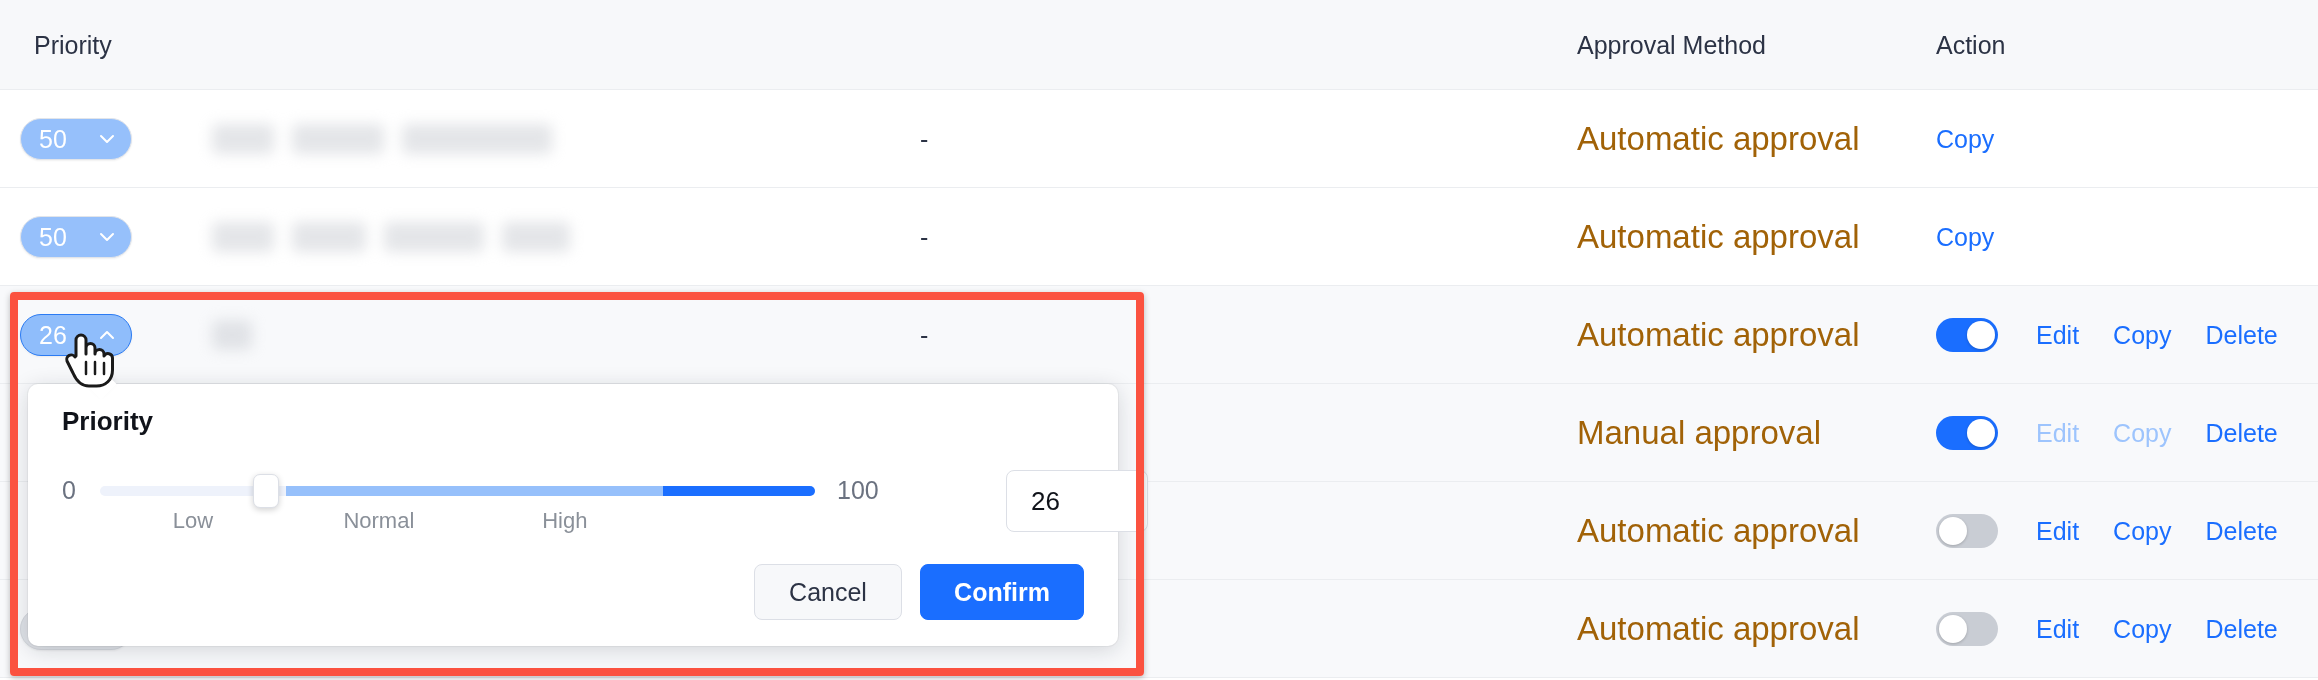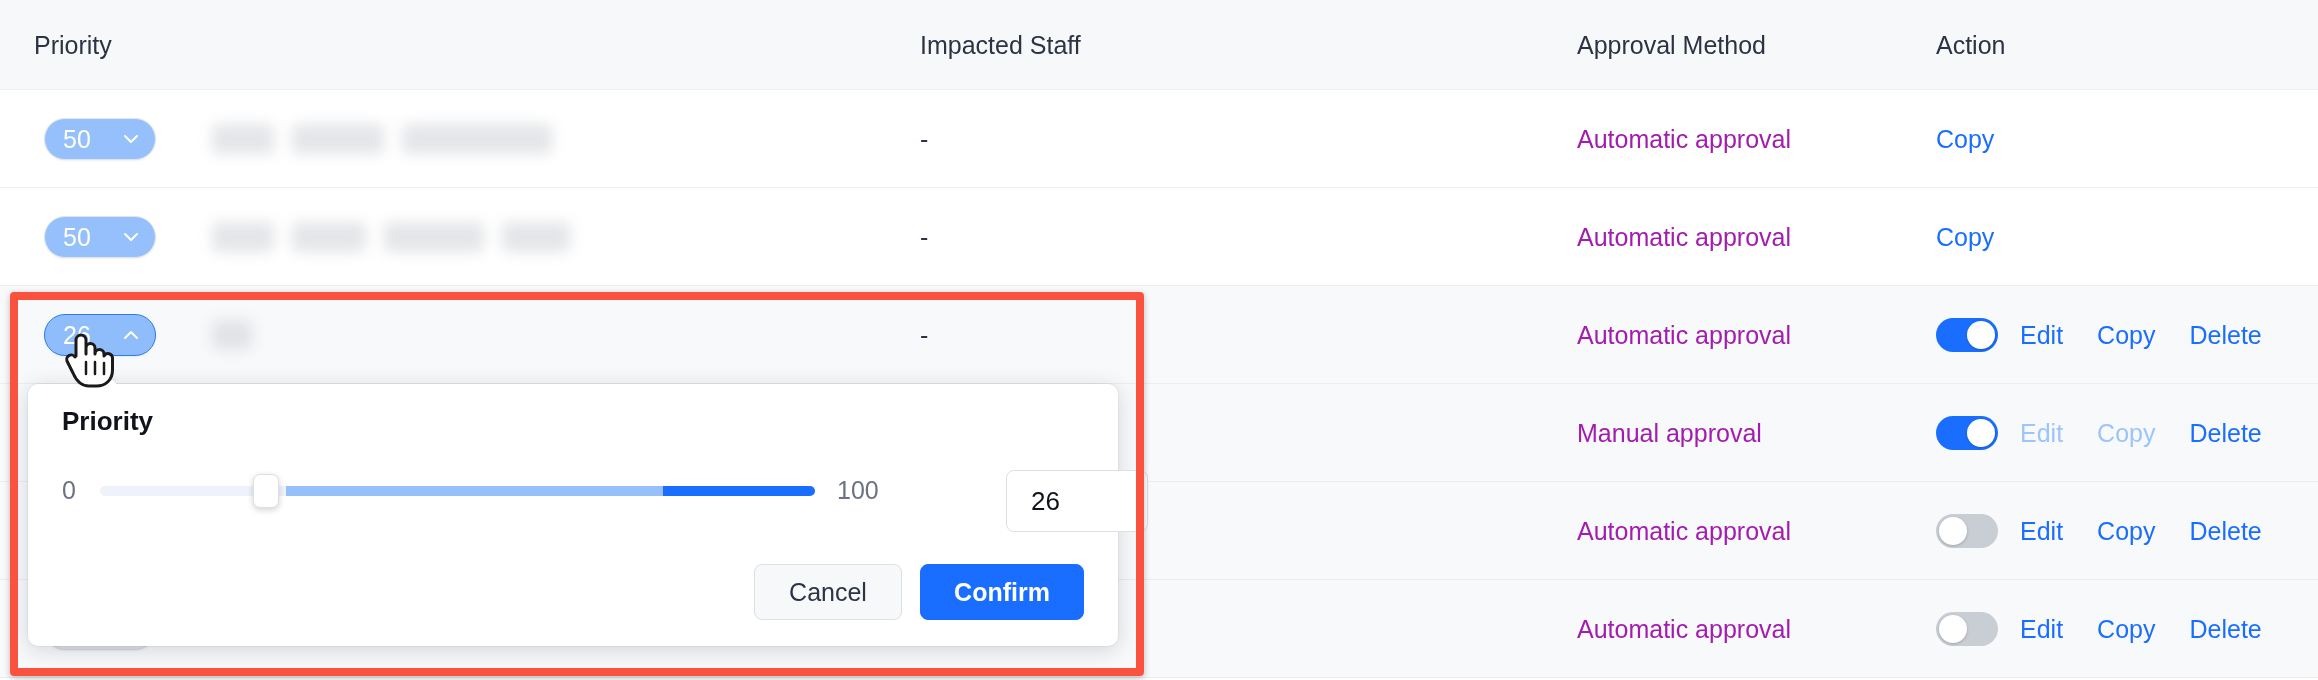--- a/index.html
+++ b/index.html
@@ -32,21 +32,21 @@
 
   .row {
     position: relative; height: 98px;
     border-bottom: 1px solid #ebedf0;
     background: #ffffff;
   }
   .row.tinted { background: #f8f9fb; }
   .row.shaded { background: #f8f9fb; }
 
   .cell { position: absolute; top:0; height: 98px; display:flex; align-items:center; }
-  .cell.c-priority { left: 44px; }
+  .cell.c-priority { left: 20px; }
   .cell.c-rule     { left: 212px; }
   .cell.c-staff    { left: 920px; }
   .cell.c-method   { left: 1577px; }
   .cell.c-action   { left: 1936px; }
 
   
   .pill {
     display:flex; align-items:center; justify-content:space-between;
     width: 112px; height: 42px; border-radius: 21px;
     background: #96c0fb; color:#fff;
@@ -54,36 +54,36 @@
     font-size: 25px; line-height: 1;
     border: 1px solid #e2e5ea;
     cursor: pointer; position: relative;
     box-shadow: 0 1px 2px rgba(0,0,0,.06);
   }
   .pill.active { border-color: #2b7bf3; background:#8fbdfb; }
   .pill .chev { width: 20px; height: 20px; display:block; }
   .pill .pv { font-size: 25px; }
 
   .dash { font-size: 25px; color:#2c3345; }
-  .method { font-size: 25px; color:#a21caf; white-space:nowrap; }
+  .method { font-size: 33px; color:#a16207; white-space:nowrap; }
 
   
   .toggle {
     width: 62px; height: 34px; border-radius: 17px;
     background:#1a6eff; position: relative; cursor:pointer; flex:none;
   }
   .toggle.off { background:#c9cdd4; }
   .toggle .knob {
     position:absolute; top:3px; left:31px;
     width:28px; height:28px; border-radius:50%;
     background:#fff; box-shadow:0 1px 3px rgba(0,0,0,.2);
   }
   .toggle.off .knob { left:3px; }
 
-  .links { display:flex; align-items:center; gap: 34px; margin-left: 22px; }
+  .links { display:flex; align-items:center; gap: 34px; margin-left: 38px; }
   .lnk { font-size:25px; color:#1a6eff; cursor:pointer; white-space:nowrap; }
   .lnk.disabled { color:#9dc4fd; cursor:default; }
   .copy-only { font-size:25px; color:#1a6eff; cursor:pointer; }
 
   
   .blur { display:flex; align-items:center; gap:18px; filter: blur(7px); opacity:.5; }
   .blur i { display:block; height:30px; border-radius:5px; background:#c9ccd2; }
 
   
   .redbox {
@@ -166,21 +166,20 @@
 </style>
 </head>
 <body>
 
 <div class="app">
 
   <div class="tbl">
 
     <div class="thead">
       <div class="th c-priority">Priority</div>
-      <div class="th c-staff">Impacted Staff</div>
       <div class="th c-method">Approval Method</div>
       <div class="th c-action">Action</div>
     </div>
 
     <div class="row">
       <div class="cell c-priority">
         <div class="pill">
           <span class="pv">50</span>
           <svg class="chev" viewBox="0 0 20 20">
               <path d="M4 7l6 6 6-6" fill="none" stroke="#ffffff" stroke-width="2" stroke-linecap="round" stroke-linejoin="round"></path>
@@ -333,20 +332,25 @@
     <div class="slider-wrap">
       <span class="lim min">0</span>
       <span class="lim max">100</span>
 
       <div class="track">
         <span class="fill-mid"></span>
         <span class="fill-hi"></span>
         <span class="knob-s"></span>
       </div>
 
+      <div class="marks">
+        <span class="mark m1">Low</span>
+        <span class="mark m2">Normal</span>
+        <span class="mark m3">High</span>
+      </div>
 
       <div class="numbox">26</div>
     </div>
 
     <div class="pop-actions">
       <div class="btn cancel">Cancel</div>
       <div class="btn confirm">Confirm</div>
     </div>
   </div>
 

